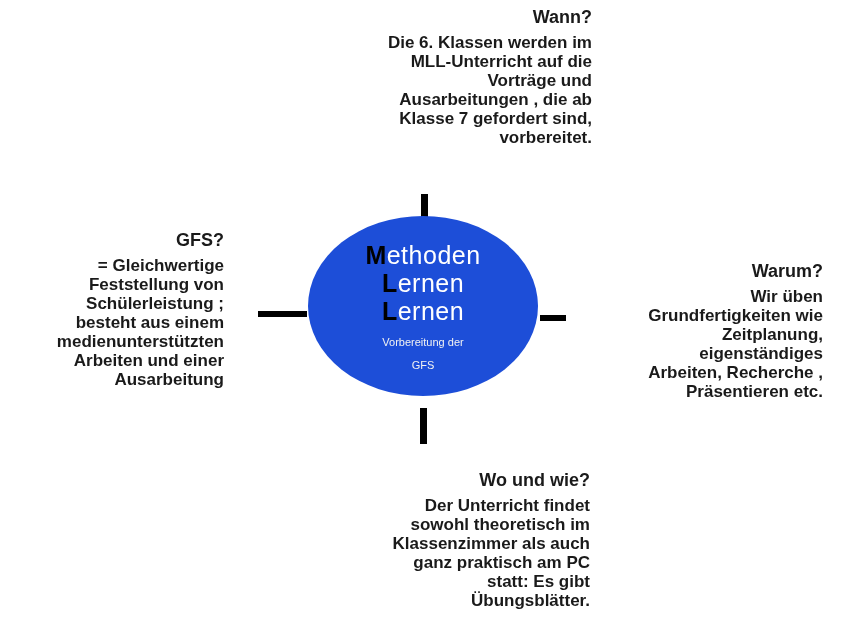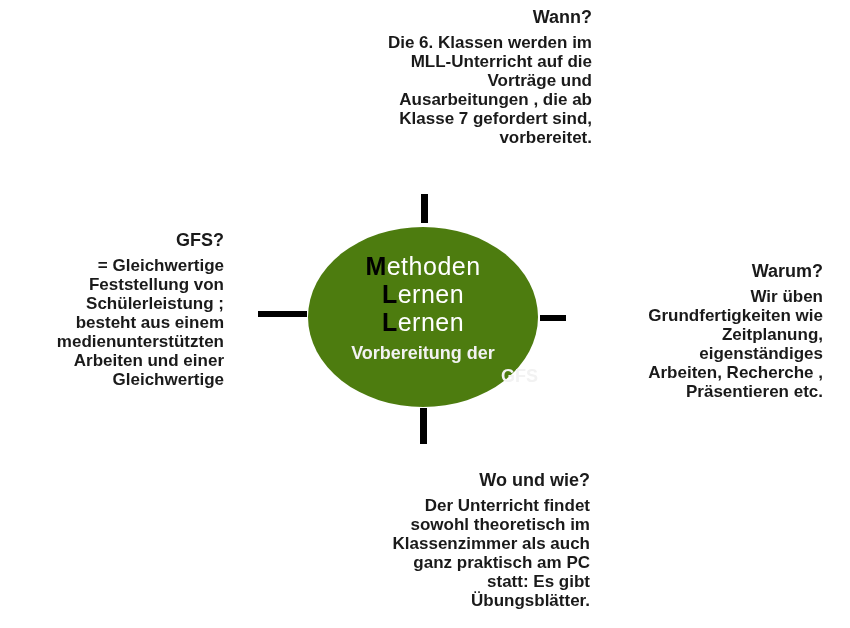--- a/index.html
+++ b/index.html
@@ -29,47 +29,47 @@
   .para-gap { }
 
   .note-top    { left: 272px; top: 7px;   width: 320px; }
   .note-left   { left: 4px;   top: 230px; width: 220px; }
   .note-right  { left: 603px; top: 261px; width: 220px; }
   .note-bottom { left: 270px; top: 470px; width: 320px; }
 
   .center-ellipse {
     position: absolute;
     left: 308px;
-    top: 227px;
+    top: 216px;
     width: 230px;
     height: 180px;
-    background: #4d7c0f;
+    background: #1d4ed8;
     border-radius: 50%;
     text-align: center;
   }
   .acronym {
     padding-top: 25px;
     font-size: 25px;
     line-height: 28px;
     font-weight: 400;
     color: #ffffff;
     letter-spacing: 0.5px;
   }
   .acronym .initial {
     color: #000000;
     font-weight: 700;
   }
   .center-subtitle {
     color: #f2f2f2;
-    font-size: 18px;
+    font-size: 11px;
     line-height: 18px;
     margin-top: 8px;
-    font-weight: 700;
+    font-weight: 400;
   }
-  .center-subtitle.gfs { margin-top: 5px; text-align: right; }
+  .center-subtitle.gfs { margin-top: 5px; }
 
   .tick {
     position: absolute;
     background: #000000;
   }
   .tick-top    { left: 421px; top: 194px; width: 7px;  height: 29px; }
   .tick-bottom { left: 420px; top: 408px; width: 7px;  height: 36px; }
   .tick-left   { left: 258px; top: 311px; width: 49px; height: 6px;  }
   .tick-right  { left: 540px; top: 315px; width: 26px; height: 6px;  }
 </style>
@@ -89,21 +89,21 @@
   </div>
 
   <div class="note note-left">
     <div class="note-title">GFS?</div>
     <div class="note-line">= Gleichwertige</div>
     <div class="note-line">Feststellung von</div>
     <div class="note-line">Schülerleistung ;</div>
     <div class="note-line para-gap">besteht aus einem</div>
     <div class="note-line">medienunterstützten</div>
     <div class="note-line">Arbeiten und einer</div>
-    <div class="note-line">Gleichwertige</div>
+    <div class="note-line">Ausarbeitung</div>
   </div>
 
   <div class="note note-right">
     <div class="note-title">Warum?</div>
     <div class="note-line">Wir üben</div>
     <div class="note-line">Grundfertigkeiten wie</div>
     <div class="note-line">Zeitplanung,</div>
     <div class="note-line">eigenständiges</div>
     <div class="note-line">Arbeiten, Recherche ,</div>
     <div class="note-line">Präsentieren etc.</div>

